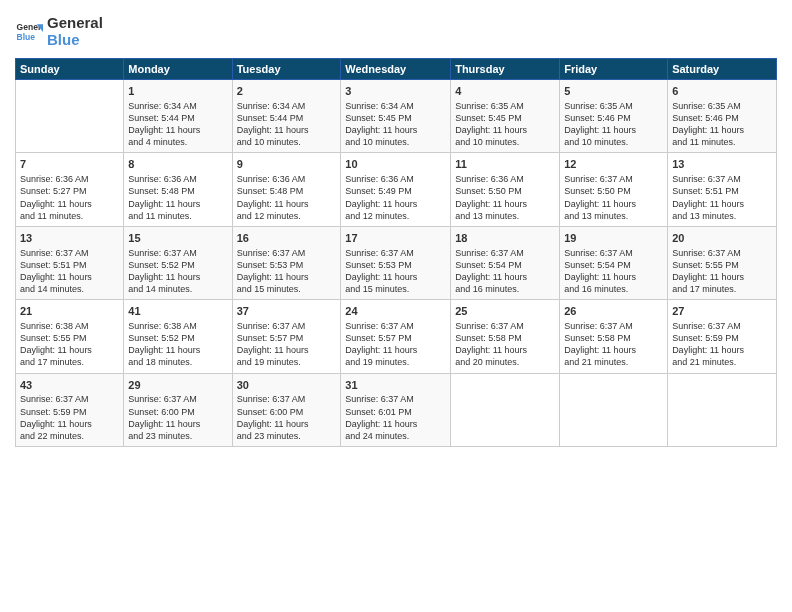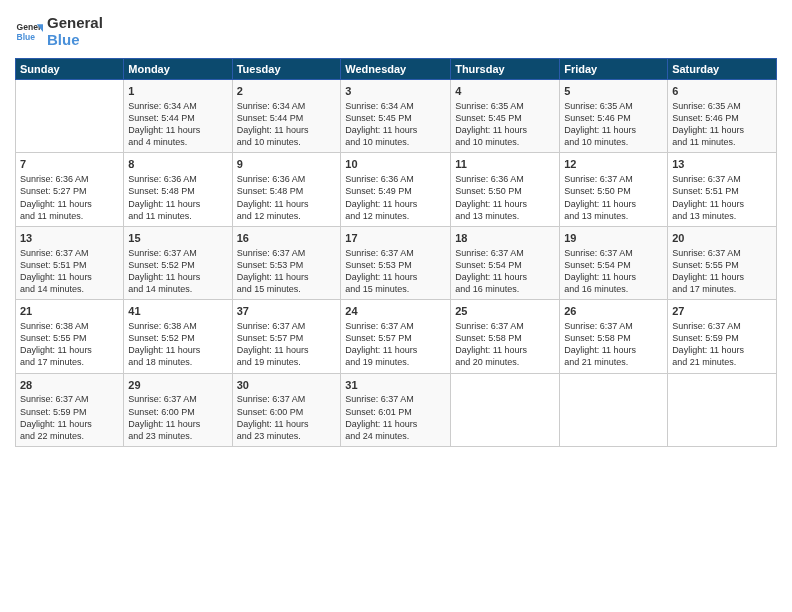--- a/index.html
+++ b/index.html
@@ -312,21 +312,21 @@
           <td>
             <span class="day-num">27</span>
             <div class="day-info">Sunrise: 6:37 AM</div>
             <div class="day-info">Sunset: 5:59 PM</div>
             <div class="day-info">Daylight: 11 hours</div>
             <div class="day-info">and 21 minutes.</div>
           </td>
         </tr>
         <tr>
           <td>
-            <span class="day-num">28</span>
+            <span class="day-num">43</span>
             <div class="day-info">Sunrise: 6:37 AM</div>
             <div class="day-info">Sunset: 5:59 PM</div>
             <div class="day-info">Daylight: 11 hours</div>
             <div class="day-info">and 22 minutes.</div>
           </td>
           <td>
             <span class="day-num">29</span>
             <div class="day-info">Sunrise: 6:37 AM</div>
             <div class="day-info">Sunset: 6:00 PM</div>
             <div class="day-info">Daylight: 11 hours</div>

